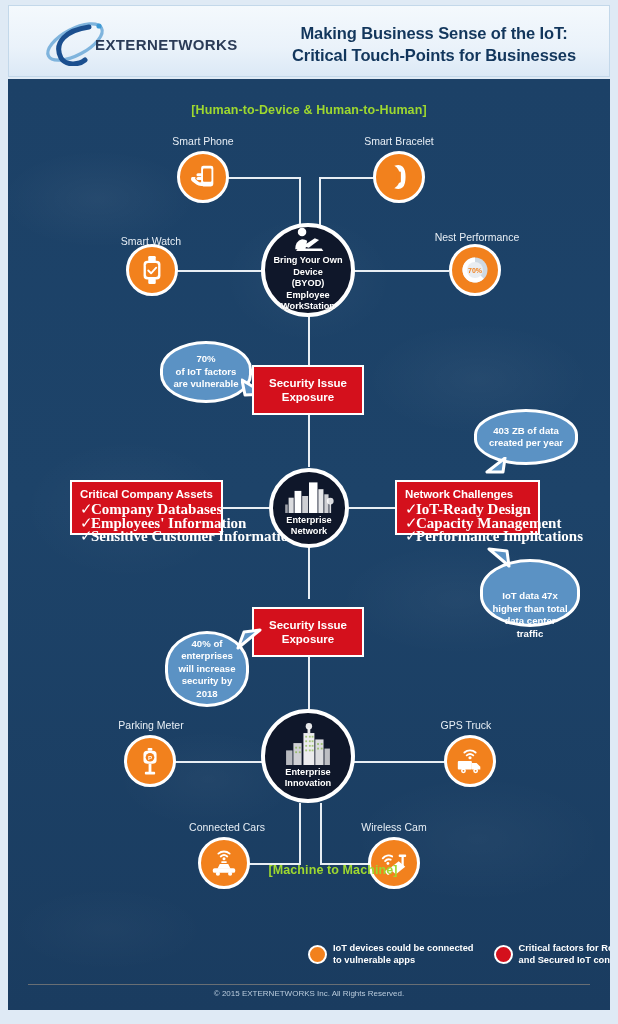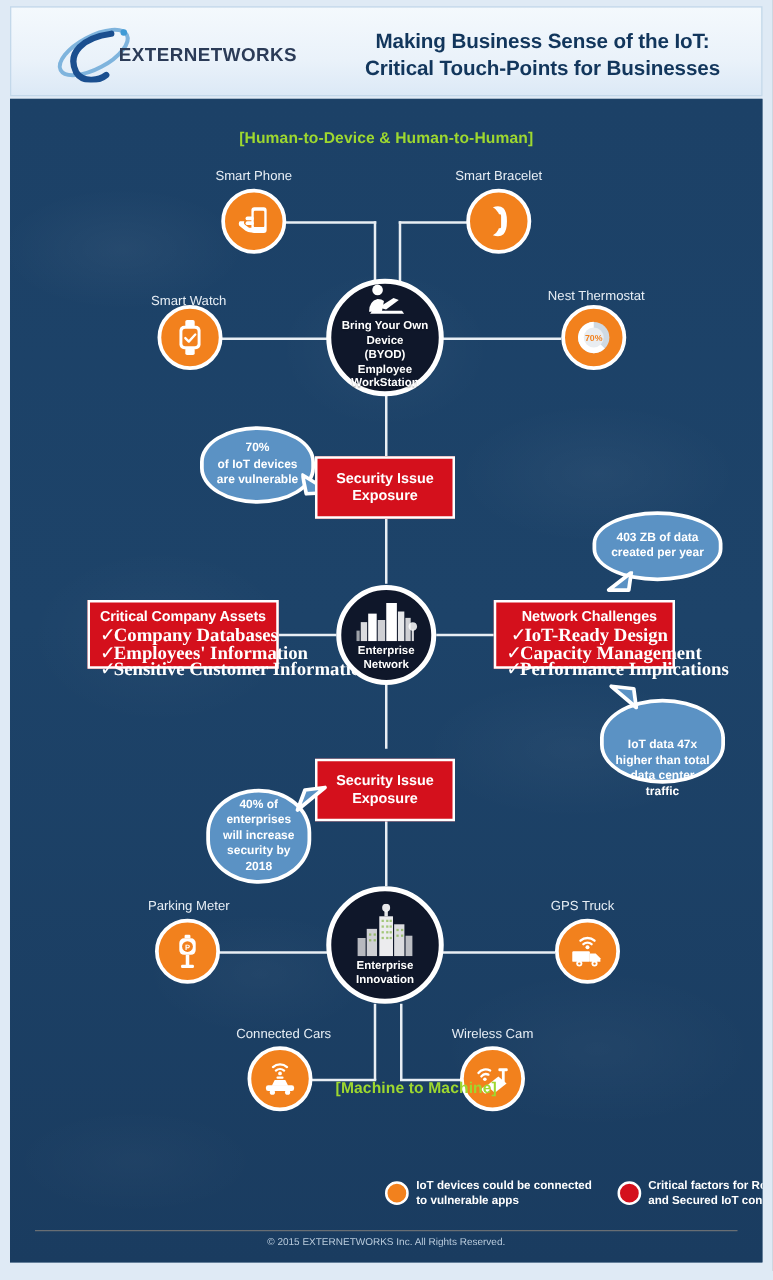--- a/index.html
+++ b/index.html
@@ -340,21 +340,21 @@
       <div class="node small" style="left:118px;top:165px;">
         <svg width="30" height="30" viewBox="0 0 32 32">
           <rect x="12" y="1" width="8" height="6" rx="1.5" fill="#ffffff"></rect>
           <rect x="12" y="25" width="8" height="6" rx="1.5" fill="#ffffff"></rect>
           <rect x="7" y="6" width="18" height="20" rx="4" fill="#ffffff"></rect>
           <rect x="9.5" y="8.5" width="13" height="15" rx="2.5" fill="#f2811d"></rect>
           <path d="M12 16.5 l3 3 l5.5-6" fill="none" stroke="#ffffff" stroke-width="2" stroke-linecap="round" stroke-linejoin="round"></path>
         </svg>
       </div>
 
-      <div class="node-caption" style="left:404px;top:152px;width:130px;">Nest Thermostat</div>
+      <div class="node-caption" style="left:404px;top:152px;width:130px;">Nest Performance</div>
       <div class="node small" style="left:441px;top:165px;">
         <svg width="36" height="36" viewBox="0 0 36 36">
           <circle cx="18" cy="18" r="12.5" fill="#cfd9e2"></circle>
           <path d="M18 5.5 a12.5 12.5 0 1 0 8.8 21.3 L18 18 Z" fill="#ffffff"></path>
           <circle cx="18" cy="18" r="8" fill="#e9edf1"></circle>
           <text x="18" y="21" font-family="Liberation Sans, sans-serif" font-size="7" font-weight="bold" fill="#f2811d" text-anchor="middle">70%</text>
         </svg>
       </div>
 
       <div class="node hub" style="left:253px;top:144px;width:94px;height:94px;">
@@ -368,21 +368,21 @@
           <span class="ln">Bring Your Own Device</span>
           <span class="ln">(BYOD)</span>
           <span class="ln">Employee</span>
           <span class="ln">WorkStation</span>
         </div>
       </div>
 
       <div class="bubble" style="left:152px;top:262px;width:92px;height:62px;">
         <div>
           <span class="ln" style="display:block;">70%</span>
-          <span class="ln" style="display:block;">of IoT devices</span>
+          <span class="ln" style="display:block;">of IoT factors</span>
           <span class="ln" style="display:block;">are vulnerable</span>
         </div>
         <svg style="position:absolute;right:-18px;bottom:-2px;" width="26" height="24" viewBox="0 0 26 24">
           <path d="M1 2 L24 16 L4 17 Z" fill="#5b92c4" stroke="#ffffff" stroke-width="3" stroke-linejoin="round"></path>
         </svg>
       </div>
 
       <div class="redbox centered" style="left:244px;top:286px;width:112px;height:50px;">
         <div>
           <span style="display:block;">Security Issue</span>
@@ -420,21 +420,21 @@
           <circle cx="55" cy="26" r="4" fill="#ffffff" opacity="0.85"></circle>
           <rect x="54" y="29" width="2" height="11" fill="#ffffff" opacity="0.85"></rect>
           <rect x="2" y="30" width="3" height="10" fill="#ffffff" opacity="0.6"></rect>
         </svg>
         <div class="hub-text">
           <span class="ln">Enterprise</span>
           <span class="ln">Network</span>
         </div>
       </div>
 
-      <div class="redbox" style="left:387px;top:401px;width:145px;height:55px;text-align:center;">
+      <div class="redbox" style="left:387px;top:401px;width:145px;height:55px;">
         <div class="redbox-title">Network Challenges</div>
         <ul>
           <li><span class="chk">✓</span><span>IoT-Ready Design</span></li>
           <li><span class="chk">✓</span><span>Capacity Management</span></li>
           <li><span class="chk">✓</span><span>Performance Implications</span></li>
         </ul>
       </div>
 
       <div class="bubble" style="left:472px;top:480px;width:100px;height:68px;">
         <div>

